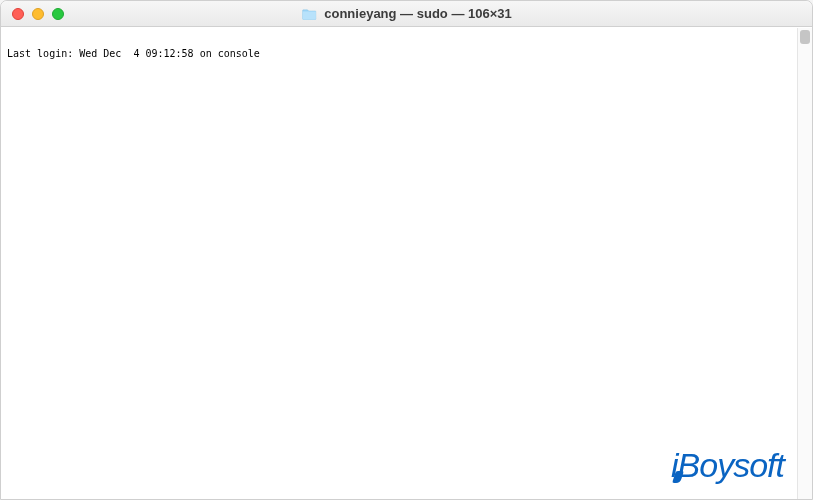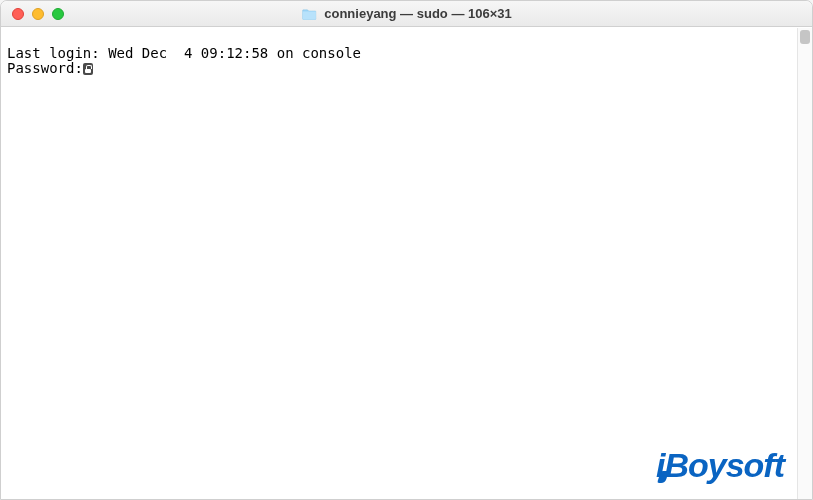--- a/index.html
+++ b/index.html
@@ -55,21 +55,21 @@
     }
     .folder-icon {
       width: 15px;
       height: 12px;
     }
     .terminal-body {
       flex: 1;
       background: #ffffff;
       padding: 4px 6px;
       font-family: "Menlo", "Monaco", monospace;
-      font-size: 14px;
+      font-size: 10px;
       line-height: 15px;
       color: #000000;
       white-space: pre;
       position: relative;
     }
     .scrollbar-track {
       position: absolute;
       right: 0;
       top: 27px;
       width: 15px;
@@ -112,21 +112,21 @@
       width: 6px; height: 4px;
       background: #fff;
       border-radius: 1px;
     }
     .watermark {
       position: absolute;
       right: 28px;
       bottom: 14px;
       font-family: Arial, sans-serif;
       font-size: 34px;
-      font-weight: 700;
+      font-weight: 400;
       font-style: italic;
       color: #0a64c2;
       letter-spacing: -1px;
       display: flex;
       align-items: baseline;
     }
     .watermark .i-dot {
       position: relative;
     }
     .watermark .accent {
@@ -154,21 +154,21 @@
     <div class="title-center">
       <svg class="folder-icon" viewBox="0 0 24 20">
         <path d="M2 3 h7 l2 2 h11 a1 1 0 0 1 1 1 v12 a1 1 0 0 1 -1 1 h-20 a1 1 0 0 1 -1 -1 v-14 a1 1 0 0 1 1 -1 z" fill="#9fd6f7" stroke="#6fb9e0" stroke-width="0.6"></path>
         <path d="M1 6 h22 v12 a1 1 0 0 1 -1 1 h-20 a1 1 0 0 1 -1 -1 z" fill="#b8e2fb"></path>
       </svg>
       <span>connieyang — sudo — 106×31</span>
     </div>
   </div>
 
   <div class="terminal-body">
-<span class="line">Last login: Wed Dec  4 09:12:58 on console</span><span class="line"><span>Password:</span><span class="key-glyph"></span></span>
+<span class="line">Last login: Wed Dec  4 09:12:58 on console</span>
   </div>
 
   <div class="scrollbar-track">
     <div class="scrollbar-thumb"></div>
   </div>
 
   <div class="watermark">
     <span class="i-dot">
         <span class="accent"></span>
       </span>

